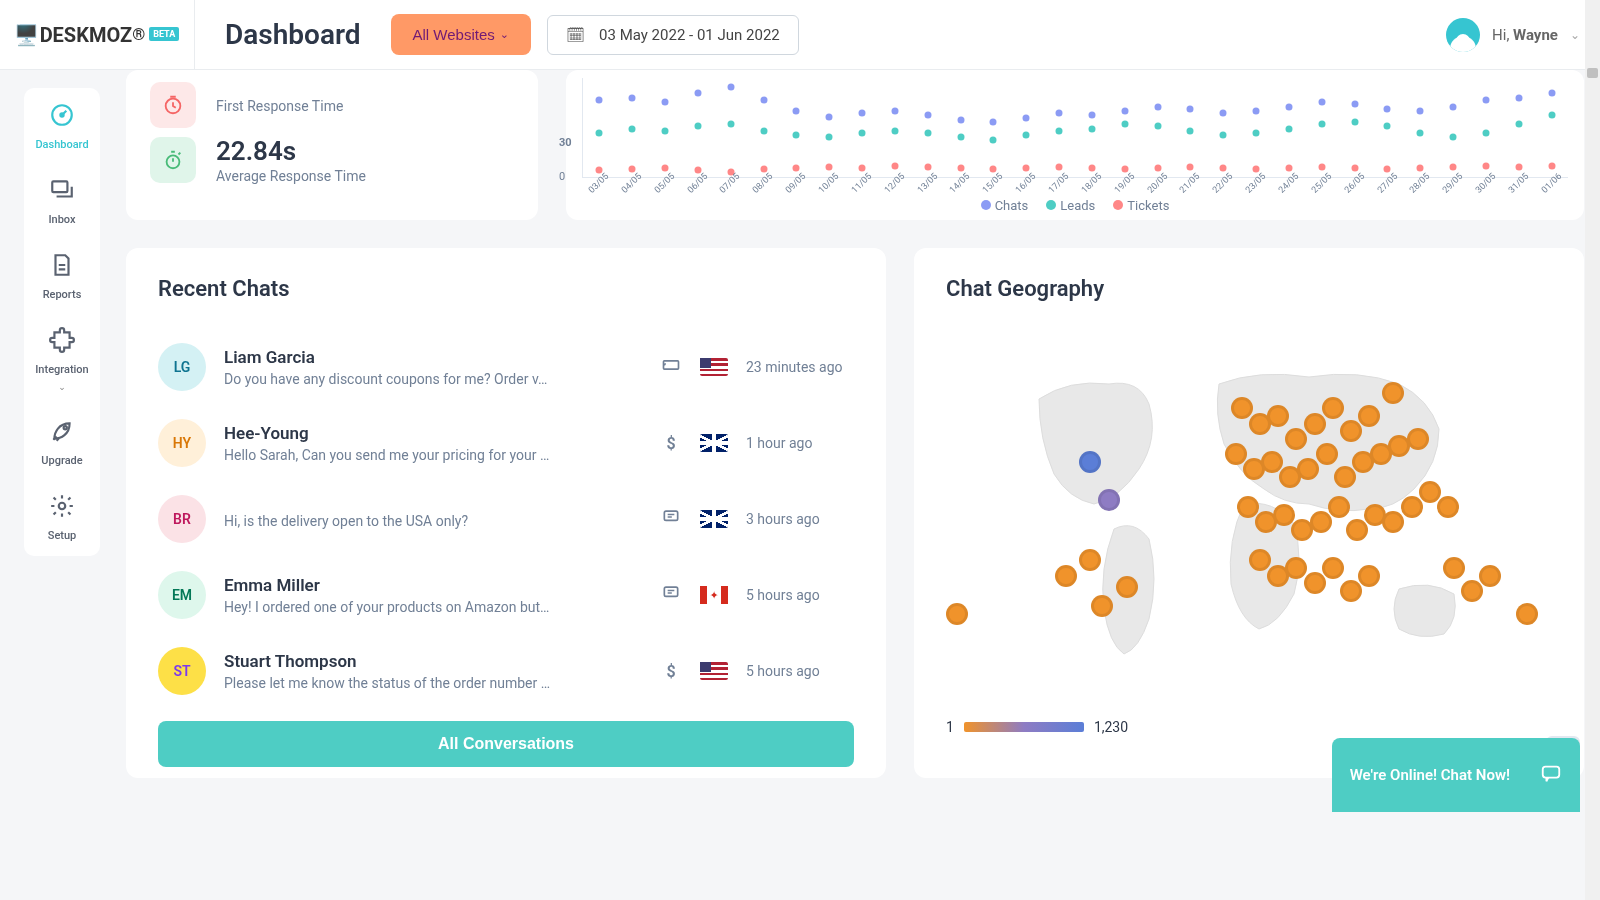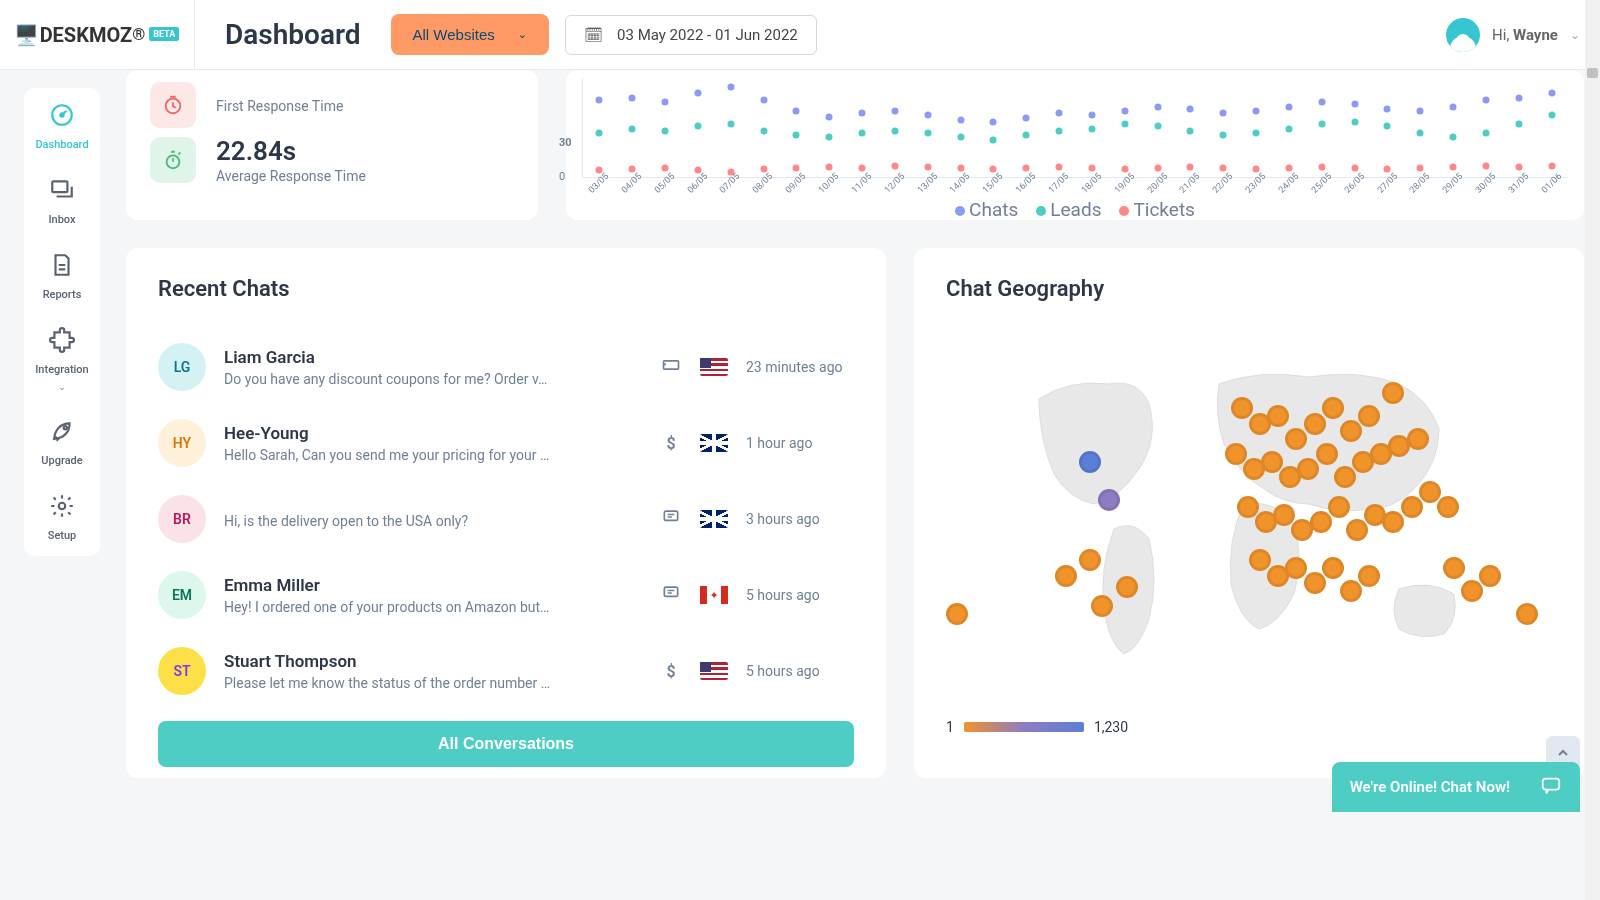--- a/index.html
+++ b/index.html
@@ -52,30 +52,30 @@
   margin-top: 4px;
 }
 .page-title {
   font-size: 28px;
   font-weight: 600;
   color: #2d3748;
   margin: 0 30px;
 }
 .btn-orange {
   background: #ff9966;
-  color: #0c4a6e;
+  color: #701a75;
   border: none;
   padding: 12px 22px;
   border-radius: 8px;
   font-size: 15px;
   font-weight: 500;
   cursor: pointer;
   display: flex;
   align-items: center;
-  gap: 23px;
+  gap: 5px;
 }
 .btn-orange .chev {
   font-size: 11px;
 }
 .date-picker {
   border: 1px solid #d0d7de;
   background: #fff;
   border-radius: 6px;
   padding: 10px 18px;
   margin-left: 16px;
@@ -204,21 +204,21 @@
   display: flex;
   font-size: 9px;
   color: #718096;
 }
 .xlabels span {
   flex: 1; text-align: center; transform: rotate(-45deg); transform-origin: center;
   white-space: nowrap;
 }
 .legend {
   display: flex; justify-content: center; gap: 18px;
-  font-size: 19px; color: #718096; margin-top: 10px;
+  font-size: 13px; color: #718096; margin-top: 10px;
 }
 .legend .ldot { width: 10px; height: 10px; border-radius: 50%; display: inline-block; margin-right: 4px; }
 .row2 {
   display: flex;
   gap: 28px;
   margin-top: 28px;
 }
 .recent-card {
   width: 760px;
   height: 530px;
@@ -314,21 +314,21 @@
   display: flex; align-items: center; justify-content: center;
   cursor: pointer;
   color: #718096;
 }
 .live-chat-widget {
   position: absolute;
   right: 20px;
   bottom: 88px;
   background: #4ecdc4;
   color: #fff;
-  padding: 12px 18px;
+  padding: 24px 18px;
   border-radius: 8px 8px 0 0;
   display: flex; align-items: center; gap: 30px;
   font-weight: 600;
   font-size: 15px;
   cursor: pointer;
 }
 .scrollbar-fake {
   position: absolute;
   right: 0; top: 0; bottom: 0;
   width: 15px;

